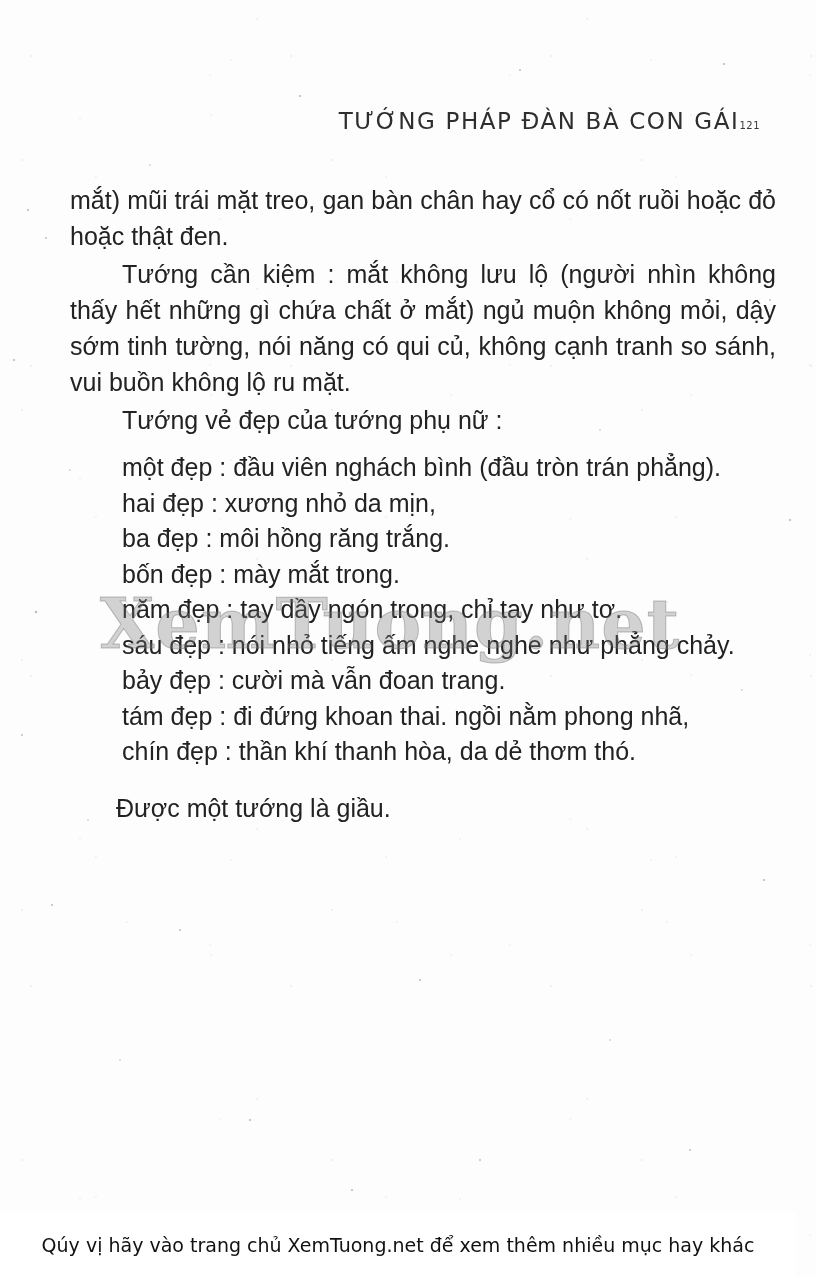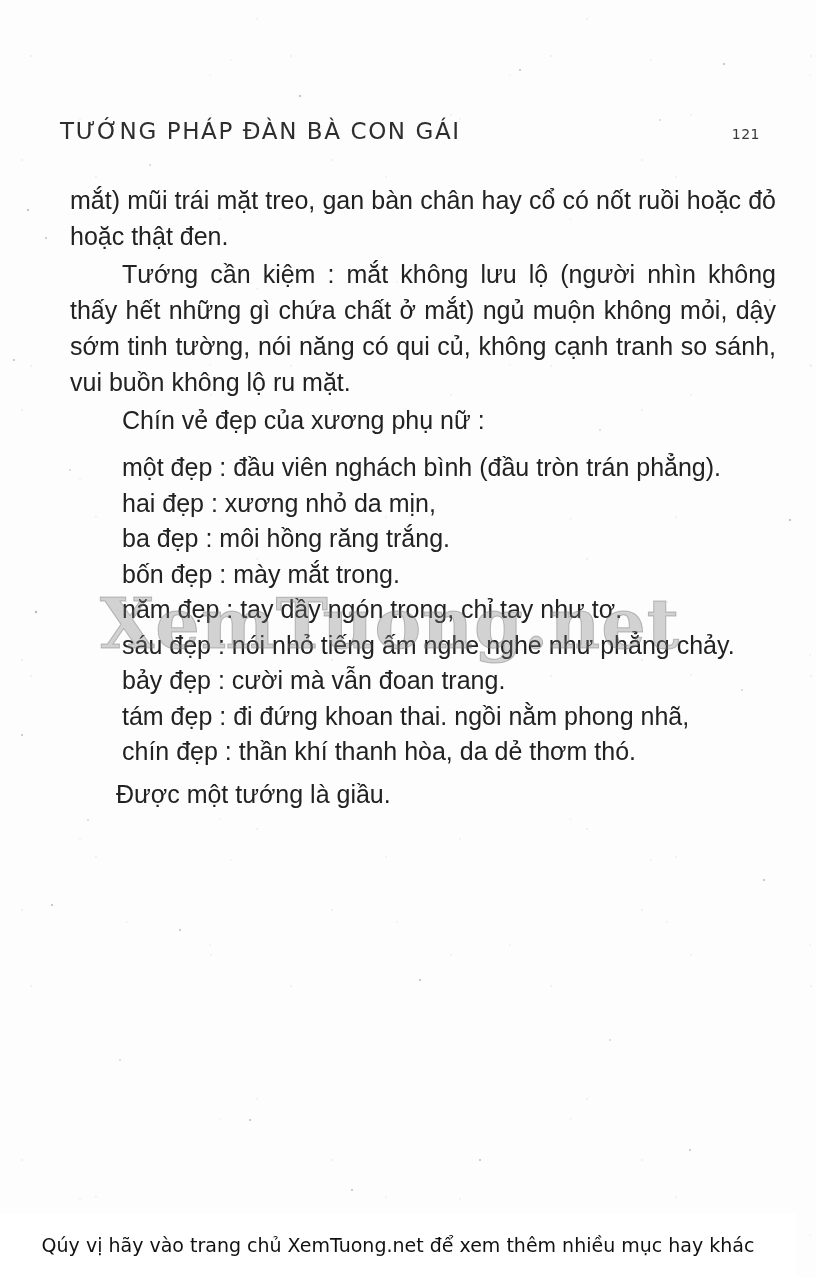--- a/index.html
+++ b/index.html
@@ -39,36 +39,36 @@
     position: absolute;
     inset: 0;
     pointer-events: none;
     opacity: 0.5;
   }
 
   
   .header {
     position: absolute;
     left: 60px;
-    top: 118px;
+    top: 108px;
     width: 700px;
     display: flex;
     align-items: baseline;
-    justify-content: space-between;
+    justify-content: flex-end;
   }
   .header-title {
     font-family: "DejaVu Sans", sans-serif;
     font-size: 23px;
     letter-spacing: 1.6px;
     color: #2e2e2e;
     white-space: nowrap;
   }
   .header-page {
     font-family: "DejaVu Sans", sans-serif;
-    font-size: 14px;
+    font-size: 10px;
     color: #3a3a3a;
     letter-spacing: 0.5px;
   }
 
   
   .body-text {
     position: absolute;
     left: 70px;
     top: 182px;
     width: 706px;
@@ -89,21 +89,21 @@
   .list-block {
     margin-top: 12px;
   }
   .list-line {
     margin: 0;
     padding-left: 52px;
     line-height: 35.5px;
     white-space: nowrap;
   }
   .closing {
-    margin-top: 6px;
+    margin-top: 20px;
     padding-left: 46px;
     line-height: 36px;
   }
 
   
   .watermark {
     position: absolute;
     left: 40px;
     top: 582px;
     width: 700px;
@@ -177,21 +177,21 @@
     <div class="header-title">TƯỚNG PHÁP ĐÀN BÀ CON GÁI</div>
     <div class="header-page">121</div>
   </div>
 
   <div class="body-text">
 
     <p class="para cont">mắt) mũi trái mặt treo, gan bàn chân hay cổ có  nốt  ruồi hoặc đỏ hoặc thật đen.</p>
 
     <p class="para indent">Tướng  cần  kiệm : mắt không  lưu  lộ (người nhìn không thấy hết những gì chứa  chất ở  mắt) ngủ  muộn không mỏi, dậy sớm tinh tường, nói năng có qui củ, không cạnh tranh so sánh, vui buồn không lộ ru mặt.</p>
 
-    <p class="para indent nojust">Chín vẻ đẹp của xương phụ nữ :</p>
+    <p class="para indent nojust">Tướng vẻ đẹp của tướng phụ nữ :</p>
 
     <div class="list-block">
       <p class="list-line">một đẹp  : đầu viên nghách bình (đầu tròn trán phẳng).</p>
       <p class="list-line">hai đẹp  : xương nhỏ da mịn,</p>
       <p class="list-line">ba đẹp   : môi hồng răng trắng.</p>
       <p class="list-line">bốn đẹp  : mày mắt  trong.</p>
       <p class="list-line">năm đẹp : tay dầy ngón trong, chỉ tay như tơ.</p>
       <p class="list-line">sáu đẹp  : nói nhỏ tiếng ấm nghe nghe như phẳng chảy.</p>
       <p class="list-line">bảy đẹp  : cười mà vẫn đoan trang.</p>
       <p class="list-line">tám đẹp  : đi đứng khoan thai. ngồi nằm phong nhã,</p>

